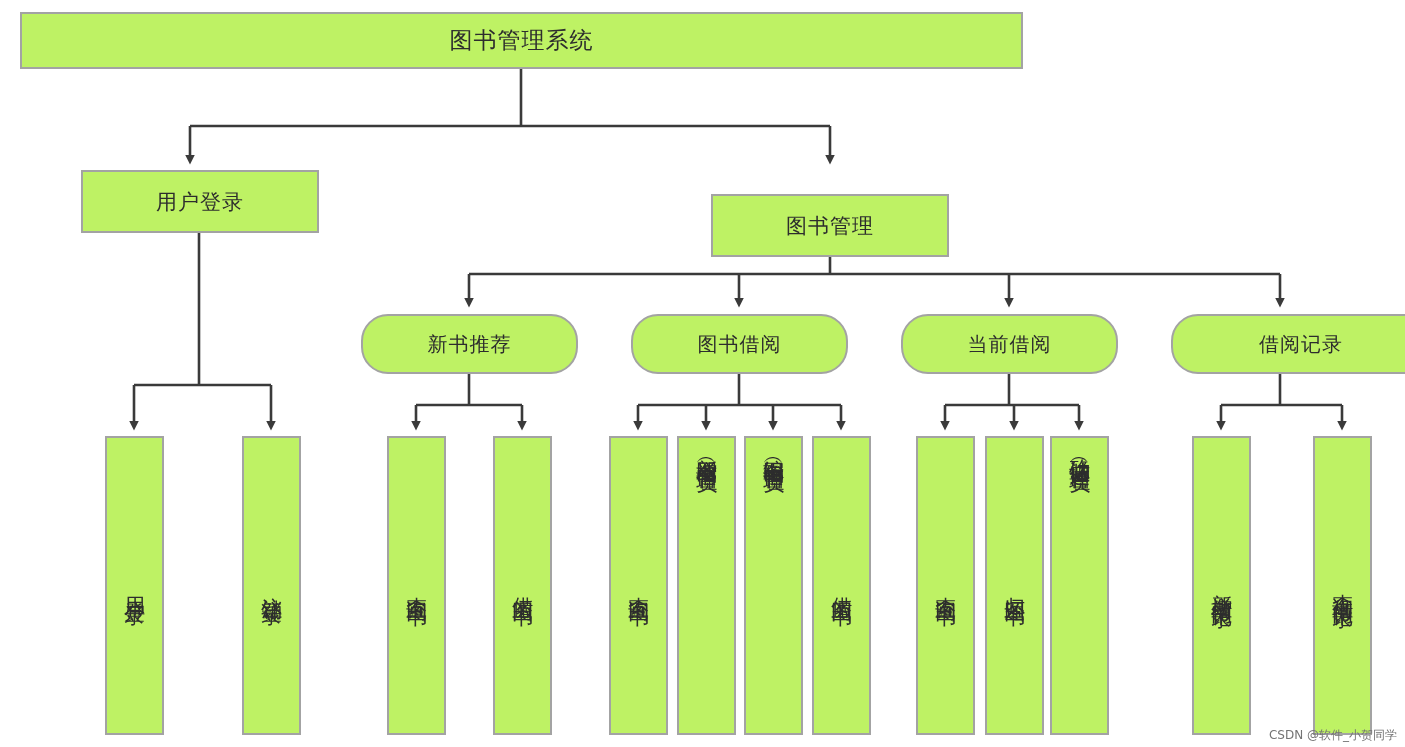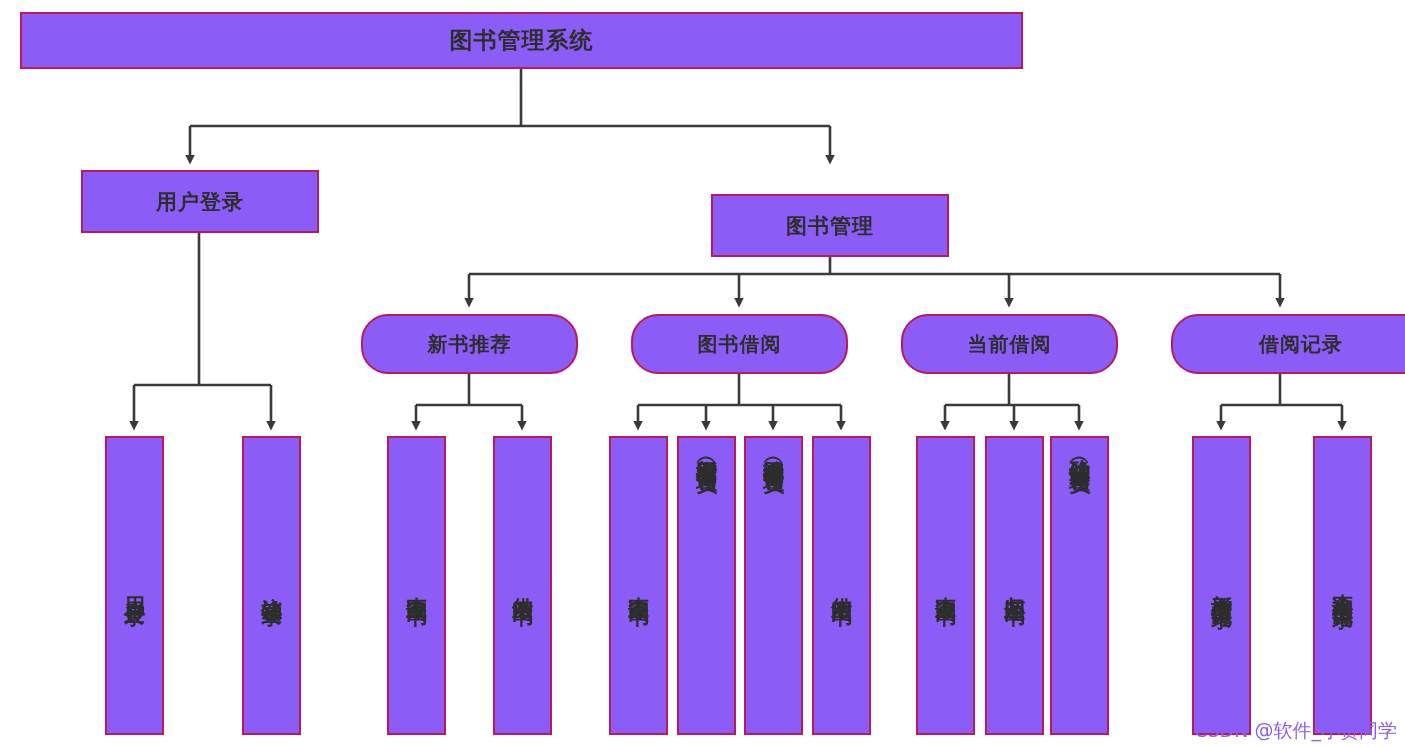--- a/index.html
+++ b/index.html
@@ -7,28 +7,27 @@
   body{
     font-family:"DejaVu Sans","Liberation Sans",sans-serif;
     width:1405px;height:747px;overflow:hidden;
   }
   #diagram{position:relative;width:1405px;height:747px;background:#ffffff;}
   #wires{position:absolute;left:0;top:0;width:1405px;height:747px;}
 
   .node{
     position:absolute;
     box-sizing:border-box;
-    background:#8b5cf6;
-    border:2px solid #be185d;
+    background:#bef264;
+    border:2px solid #a3a3a3;
     display:flex;
     align-items:center;
     justify-content:center;
     color:#2d2d2d;
     z-index:2;
-    font-weight:bold;
   }
   .node.root{font-size:23px;letter-spacing:1px;}
   .node.lvl2{font-size:21px;letter-spacing:1px;}
   .node.lvl3{font-size:20px;letter-spacing:1px;border-radius:27px;}
 
   
   .node.leaf{
     font-size:21px;
     align-items:center;
     justify-content:center;
@@ -42,22 +41,22 @@
     white-space:nowrap;
     display:block;
   }
   .node.leaf.tall-text{align-items:flex-start;}
   .node.leaf.tall-text .vtext{letter-spacing:2px;}
 
   .watermark{
     position:absolute;
     right:8px;
     bottom:3px;
-    font-size:19px;
-    color:#8b5cf6;
+    font-size:12px;
+    color:#737373;
     z-index:5;
     white-space:nowrap;
     pointer-events:none;
   }
 </style>
 </head>
 <body>
 
 <div id="diagram">
 

